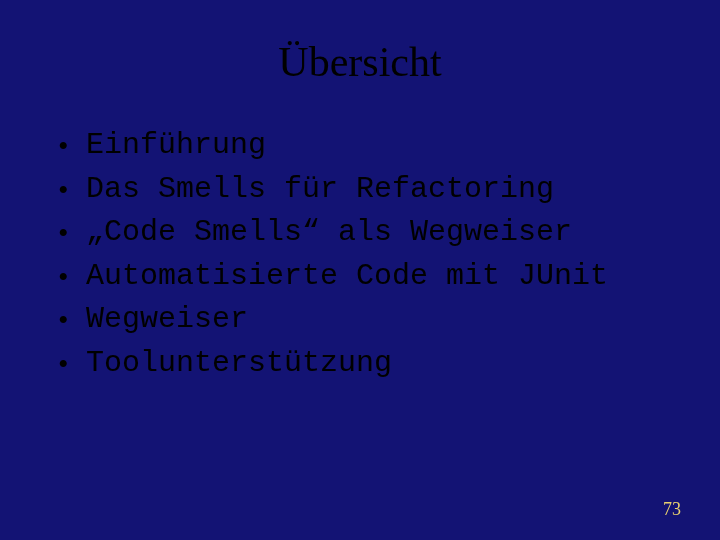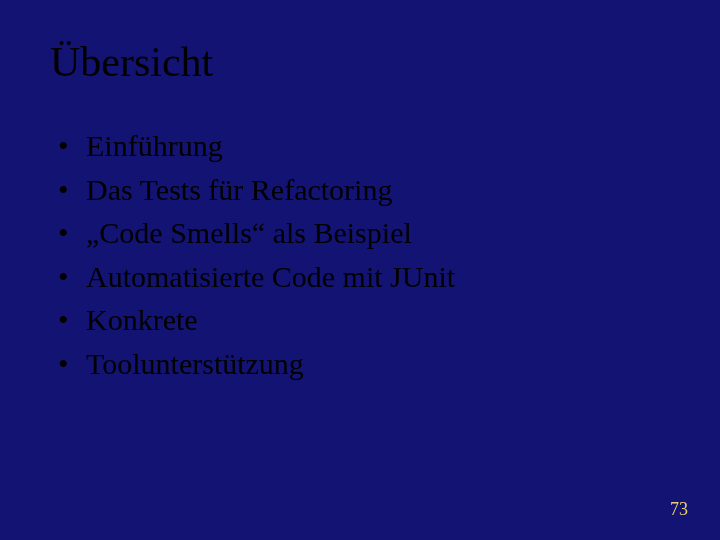--- a/index.html
+++ b/index.html
@@ -15,21 +15,21 @@
       position: relative;
       overflow: hidden;
     }
     .slide {
       width: 100%;
       height: 100%;
       padding: 30px 50px;
       position: relative;
     }
     .title {
-      text-align: left;
+      text-align: center;
       color: #000000;
       font-size: 42px;
       font-weight: normal;
       margin-bottom: 38px;
       margin-top: 8px;
     }
     .bullet-list {
       list-style: none;
       padding-left: 8px;
     }
@@ -41,71 +41,72 @@
       align-items: flex-start;
     }
     .bullet-mark {
       display: inline-block;
       width: 28px;
       flex-shrink: 0;
       text-align: left;
     }
     .bullet-text {
       flex: 1;
+      font-family: Liberation Mono, monospace;
     }
     .highlighted .bullet-text {
       font-weight: bold;
     }
     .arrow-mark {
       font-size: 28px;
       width: 28px;
       flex-shrink: 0;
       display: inline-flex;
       align-items: center;
       position: relative;
       top: 2px;
     }
     .arrow-mark svg {
       width: 22px;
       height: 22px;
     }
     .page-number {
       position: absolute;
       bottom: 20px;
-      right: 32px;
+      right: 39px;
       color: #e8d070;
       font-size: 18px;
     }
   </style>
 </head>
 <body>
 
 <div class="slide">
   <h1 class="title">Übersicht</h1>
 
   <ul class="bullet-list">
     <li class="bullet-item">
       <span class="bullet-mark">•</span>
       <span class="bullet-text">Einführung</span>
     </li>
     <li class="bullet-item">
       <span class="bullet-mark">•</span>
-      <span class="bullet-text">Das Tests für Refactoring</span>
+      <span class="bullet-text">Das Smells für Refactoring</span>
     </li>
     <li class="bullet-item">
       <span class="bullet-mark">•</span>
-      <span class="bullet-text">„Code Smells“ als Beispiel</span>
+      <span class="bullet-text">„Code Smells“ als Wegweiser</span>
     </li>
     <li class="bullet-item">
       <span class="bullet-mark">•</span>
       <span class="bullet-text">Automatisierte Code mit JUnit</span>
     </li>
     <li class="bullet-item">
       <span class="bullet-mark">•</span>
-      <span class="bullet-text">Konkrete</span>
+      <span class="bullet-text">Wegweiser</span>
     </li>
     <li class="bullet-item">
       <span class="bullet-mark">•</span>
       <span class="bullet-text">Toolunterstützung</span>
     </li>
   </ul>
 
   <div class="page-number">73</div>
 </div>
 

